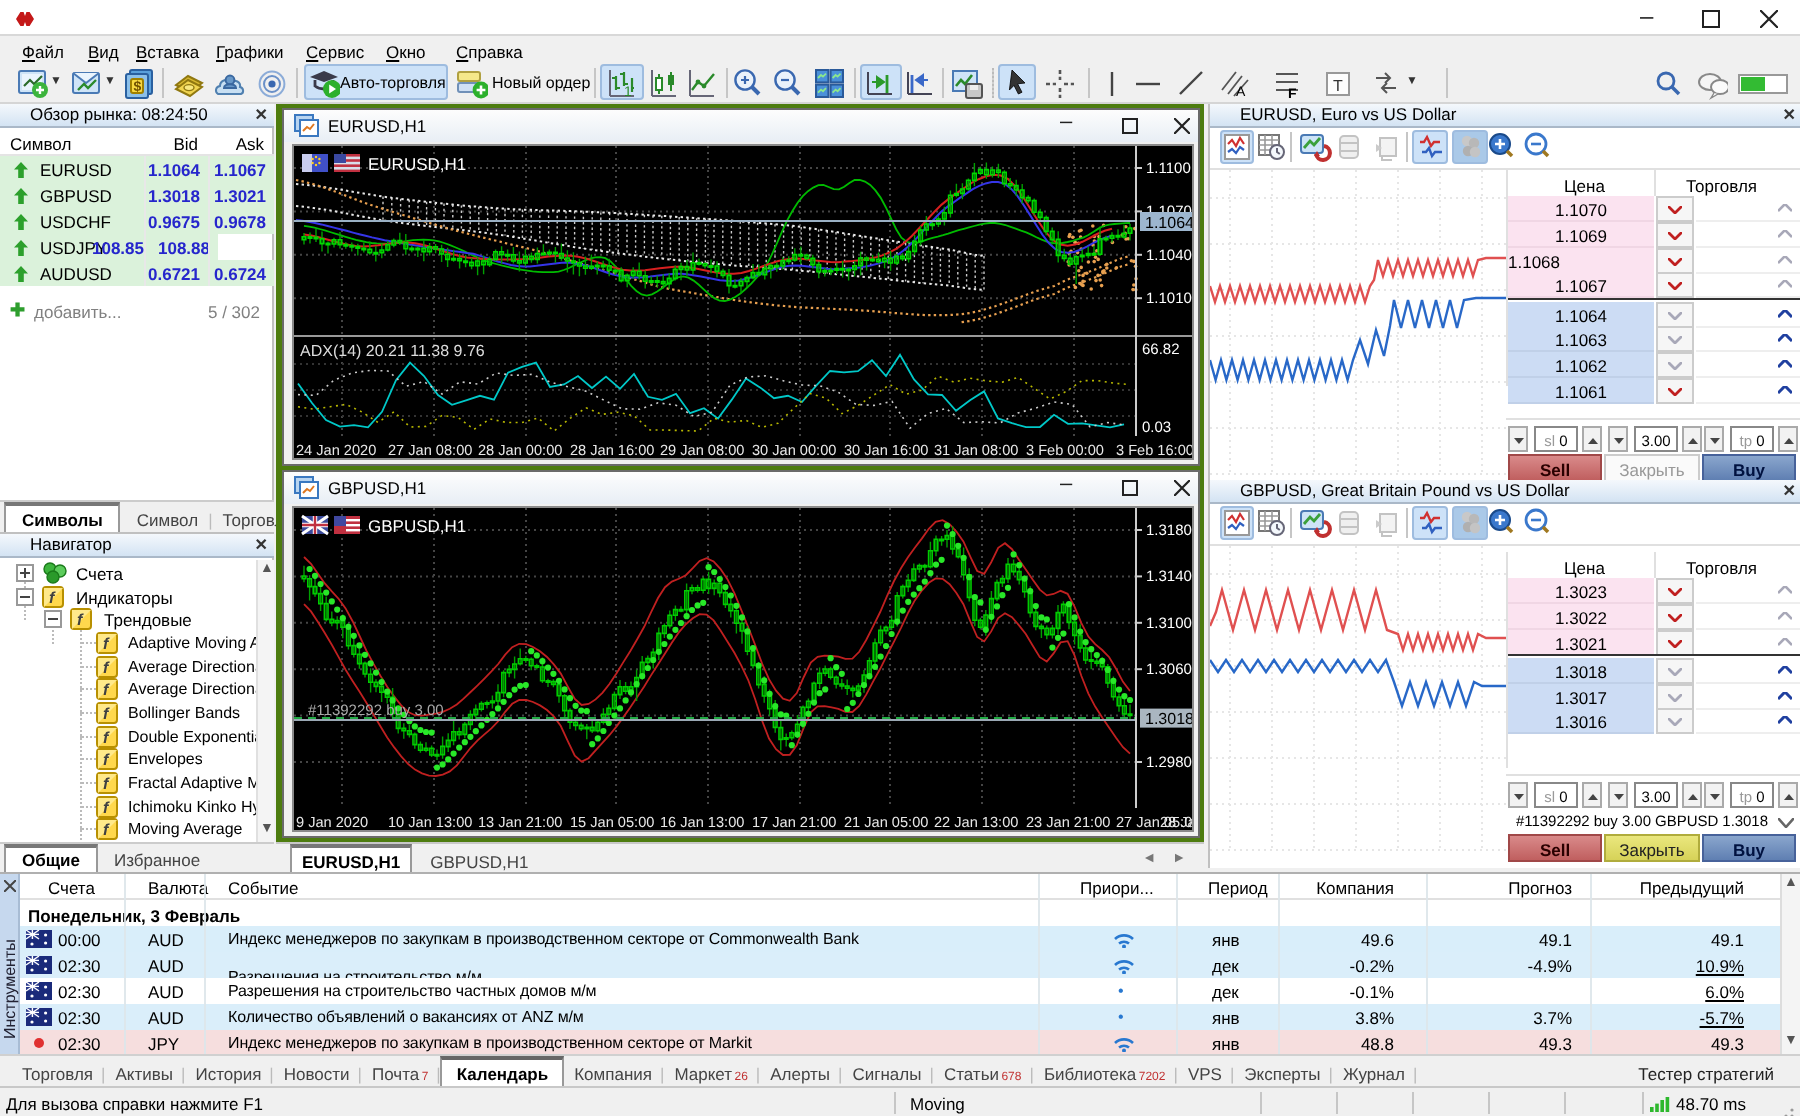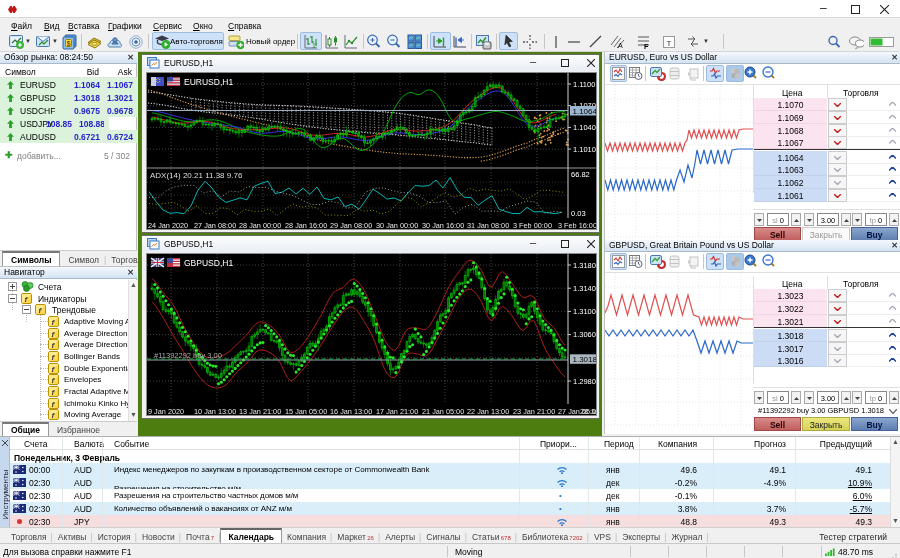--- a/index.html
+++ b/index.html
@@ -1,18 +1,18 @@
 <!DOCTYPE html>
 <html><head><meta charset="utf-8">
 <style>
 *{margin:0;padding:0;box-sizing:border-box}
 html,body{width:900px;height:558px;overflow:hidden}
 body{font-family:"Liberation Sans",sans-serif;font-size:8.5px;color:#000;background:#f0f0f0;position:relative}
 .abs{position:absolute}
-.hdr{background:linear-gradient(#f4f8fc,#d3e3f3);border-bottom:1px solid #aab8c8;line-height:11px;padding:0 4px;font-size:8.5px}
+.hdr{background:linear-gradient(#f4f8fc,#d3e3f3);border-bottom:1px solid #aab8c8;line-height:11px;padding:0 15px;font-size:8.5px}
 .x{position:absolute;right:3px;top:1px;font-size:8px;font-weight:bold;color:#333;line-height:9px}
 .sep{position:absolute;width:1px;background:#c6c6c6}
 .ic{position:absolute;width:16px;height:16px}
 .tbtn{position:absolute;height:18px;border:1px solid #9ebcdf;background:#cde2f8;border-radius:2px}
 .tab{display:inline-block;padding:2px 5px 0 5px;color:#444}
 svg{display:block}
 .num{color:#2626cc;font-weight:bold}
 .gr{color:#808080}
 </style></head>
 <body>
@@ -751,20 +751,24 @@
         <text x="183" y="159.5" font-size="7.3" fill="#e8e8e8" font-family="Liberation Sans">16 Jan 13:00</text>
         <text x="229" y="159.5" font-size="7.3" fill="#e8e8e8" font-family="Liberation Sans">17 Jan 21:00</text>
         <text x="275" y="159.5" font-size="7.3" fill="#e8e8e8" font-family="Liberation Sans">21 Jan 05:00</text>
         <text x="320" y="159.5" font-size="7.3" fill="#e8e8e8" font-family="Liberation Sans">22 Jan 13:00</text>
         <text x="366" y="159.5" font-size="7.3" fill="#e8e8e8" font-family="Liberation Sans">23 Jan 21:00</text>
         <text x="411" y="159.5" font-size="7.3" fill="#e8e8e8" font-family="Liberation Sans">27 Jan 05:00</text>
         <text x="433" y="159.5" font-size="7.3" fill="#e8e8e8" font-family="Liberation Sans">28 Jan 13:00</text>
       </svg>
  </div>
 
+ <div class="abs" style="left:0;top:369px;width:464px;height:15px;background:#f0f0f0;border-top:1px solid #c8c8c8;white-space:nowrap">
+   <span style="display:inline-block;background:#fff;border:1px solid #999;border-top:2px solid #777;border-bottom:none;padding:2px 5px 0;height:15px;font-weight:bold;margin-left:7px">EURUSD,H1</span><span class="tab" style="padding-left:9px;padding-top:3px">GBPUSD,H1</span>
+   <span class="abs" style="right:24px;top:4px;font-size:7px;color:#777">◄</span><span class="abs" style="right:9px;top:4px;font-size:7px;color:#777">►</span>
+ </div>
 </div>
 <div class="abs" style="left:604px;top:52px;width:296px;height:188px;background:#fff;border-left:1px solid #c0c0c0;overflow:hidden">
     <div class="hdr abs" style="left:0;top:0;width:296px;height:12px">EURUSD, Euro vs US Dollar<span class="x" style="font-size:8px">✕</span></div>
     <span class="tbtn" style="left:5px;top:13px;width:17px;height:17px"></span>
     <svg class="ic" style="left:7px;top:15px" width="13" height="13">
       <rect x="0.5" y="0.5" width="12" height="12" fill="#fff" stroke="#999"></rect>
       <path d="M2 5l2-2 2 3 2-4 2 3" stroke="#d03030" fill="none" stroke-width="1.1"></path>
       <path d="M2 9l2-1.5 2 2 2-3 2 1.5" stroke="#3060c0" fill="none" stroke-width="1.1"></path>
     </svg>
     <svg class="ic" style="left:24px;top:15px" width="14" height="13">
@@ -850,21 +854,21 @@
     <div class="abs" style="left:223px;top:59px;width:19px;height:13px;border:1px solid #ccc;background:#f6f6f6">
       <svg width="7" height="4" style="margin:4px 0 0 5px">
         <path d="M0 0l3.5 3.5L7 0" stroke="#c02020" stroke-width="1.4" fill="none"></path>
       </svg>
     </div>
     <div class="abs" style="left:243px;top:59px;width:52px;height:13px;border-bottom:1px solid #eee">
       <svg width="7" height="4" style="margin:4px 0 0 41px">
         <path d="M0 3.5L3.5 0 7 3.5" stroke="#a8a8b8" stroke-width="1.3" fill="none"></path>
       </svg>
     </div>
-    <div class="abs" style="left:149px;top:72px;width:73px;height:13px;background:#fbe3f0;border-bottom:1px solid #f0d6e4;text-align:center;padding-top:2px">1.1068</div>
+    <div class="abs" style="left:149px;top:72px;width:73px;height:13px;background:#fbe3f0;border-bottom:1px solid #f0d6e4;text-align:left;padding-top:2px">1.1068</div>
     <div class="abs" style="left:223px;top:72px;width:19px;height:13px;border:1px solid #ccc;background:#f6f6f6">
       <svg width="7" height="4" style="margin:4px 0 0 5px">
         <path d="M0 0l3.5 3.5L7 0" stroke="#c02020" stroke-width="1.4" fill="none"></path>
       </svg>
     </div>
     <div class="abs" style="left:243px;top:72px;width:52px;height:13px;border-bottom:1px solid #eee">
       <svg width="7" height="4" style="margin:4px 0 0 41px">
         <path d="M0 3.5L3.5 0 7 3.5" stroke="#a8a8b8" stroke-width="1.3" fill="none"></path>
       </svg>
     </div>
@@ -1244,20 +1248,21 @@
       <span class="abs" style="right:193px;top:2px">3.8%</span>
       <span class="abs" style="right:104px;top:2px">3.7%</span>
       <span class="abs" style="right:18px;top:2px;text-decoration:underline;">-5.7%</span>
     </div>
     <div class="abs" style="left:10px;top:78px;width:880px;height:13px;background:#f6dede">
       <svg class="abs" style="left:3px;top:2px" width="13" height="9">
         <circle cx="6.5" cy="4.5" r="2.5" fill="#e03030"></circle>
       </svg>
       <span class="abs" style="left:19px;top:2px">02:30</span>
       <span class="abs" style="left:64px;top:2px">JPY</span>
+      <span class="abs" style="left:104px;top:2px;white-space:nowrap;font-size:8px;letter-spacing:-0.06px">Индекс менеджеров по закупкам в производственном секторе от Markit</span>
       <svg class="abs" style="left:546px;top:2px" width="12" height="9">
         <path d="M1.5 4.5a6.5 6.5 0 019 0" stroke="#2878d0" fill="none" stroke-width="1.3"></path>
         <path d="M3.5 6.8a4 4 0 015 0" stroke="#2878d0" fill="none" stroke-width="1.3"></path>
         <circle cx="6" cy="8.2" r="1" fill="#2878d0"></circle>
       </svg>
       <span class="abs" style="left:596px;top:2px">янв</span>
       <span class="abs" style="right:193px;top:2px">48.8</span>
       <span class="abs" style="right:104px;top:2px">49.3</span>
       <span class="abs" style="right:18px;top:2px;">49.3</span>
     </div>

